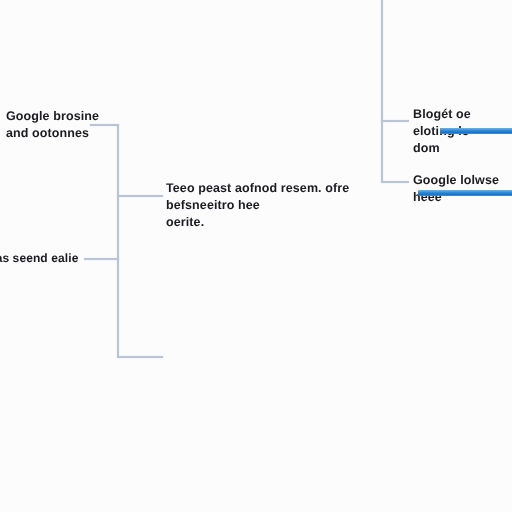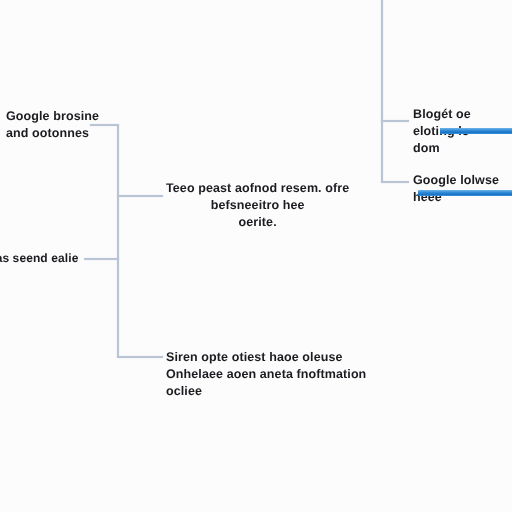--- a/index.html
+++ b/index.html
@@ -86,27 +86,24 @@
 
   <div class="conn h" style="left:381px; top:120px; width:28px;"></div>
 
   <div class="conn h" style="left:381px; top:181px; width:28px;"></div>
 
   <div class="node" style="left:6px; top:108px;">Google brosine
 and ootonnes</div>
 
   <div class="node small" style="left:-20px; top:250px;">ioras seend ealie</div>
 
-  <div class="node" style="left:166px; top:180px;text-align:center;">Teeo peast aofnod resem. ofre
+  <div class="node" style="left:166px; top:180px;">Teeo peast aofnod resem. ofre
 befsneeitro hee
 oerite.</div>
 
-  <div class="node" style="left:166px; top:349px;">Siren opte otiest haoe oleuse
-Onhelaee aoen aneta  fnoftmation
-ocliee</div>
 
   <div class="node" style="left:413px; top:106px;">Blogét oe eloting lo
 dom</div>
 
   <div class="node" style="left:413px; top:172px;">Google lolwse heee</div>
 
   <div class="bar" style="left:440px; top:128px; width:78px;"></div>
 
   <div class="bar" style="left:418px; top:190px; width:100px;"></div>
 

